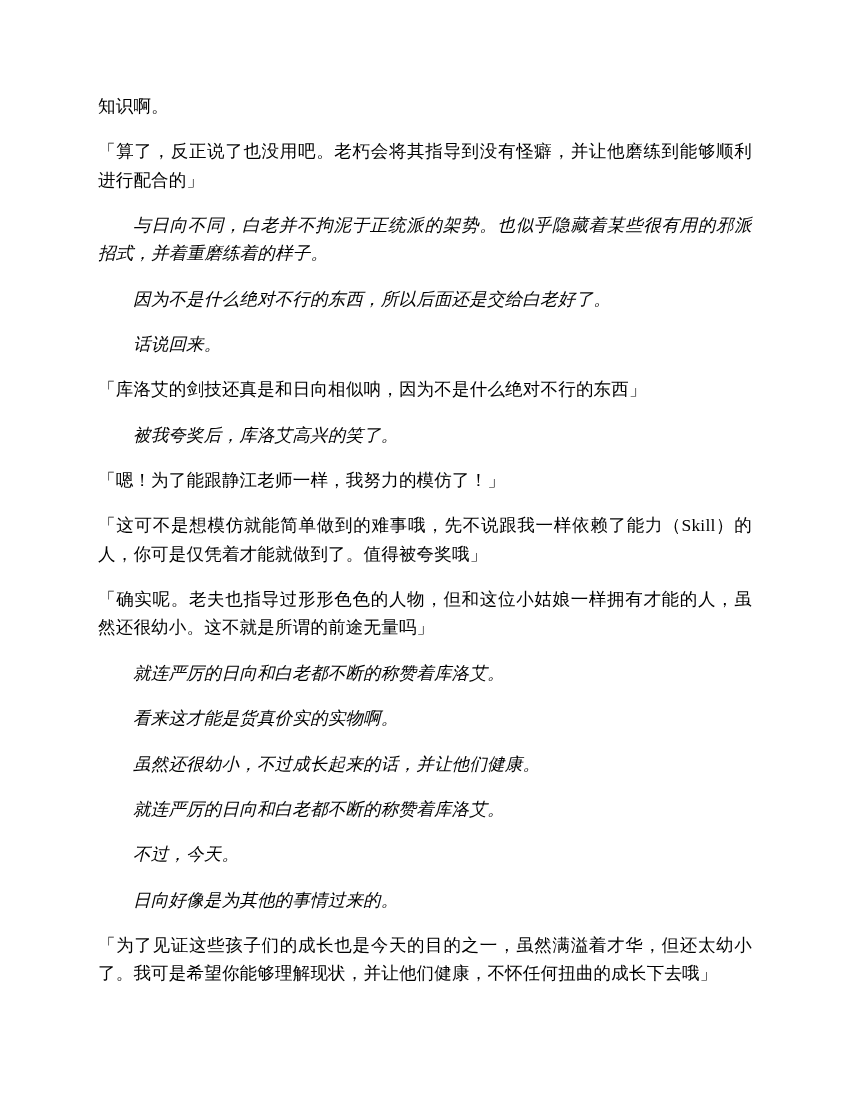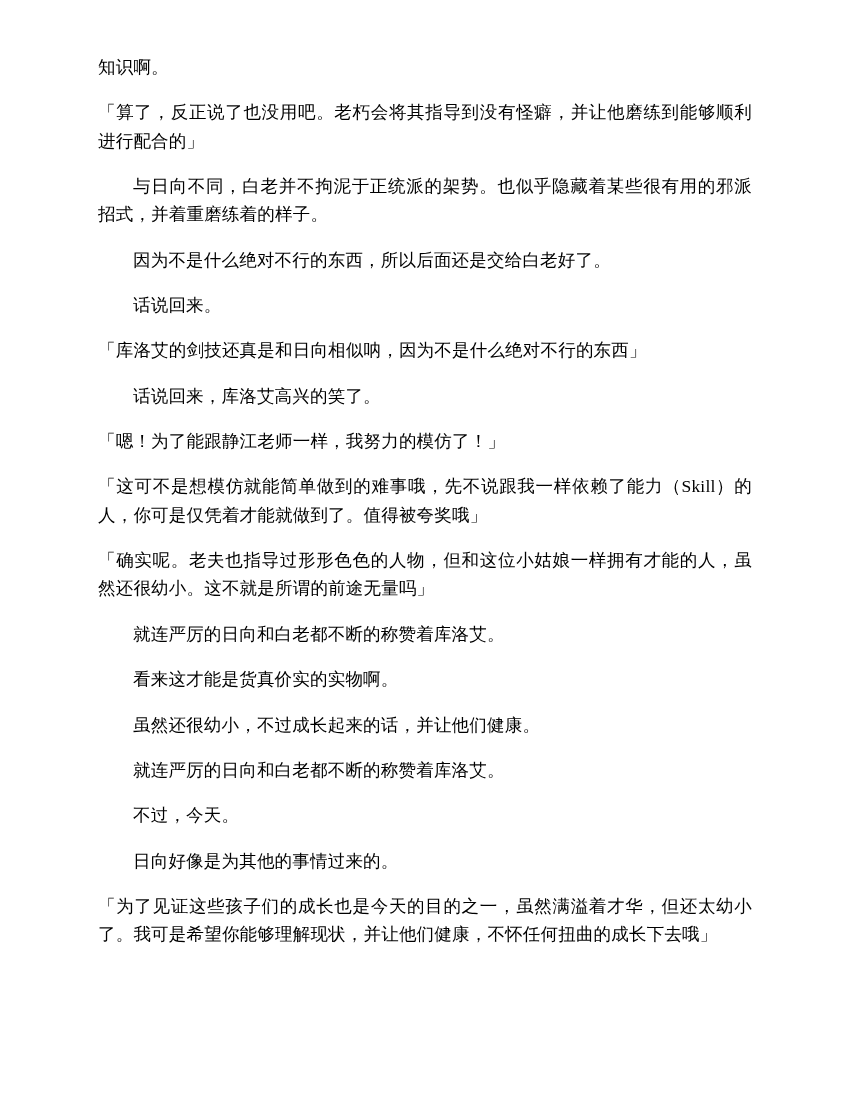--- a/index.html
+++ b/index.html
@@ -11,56 +11,57 @@
     width: 850px;
     height: 1100px;
     font-family: "Liberation Serif", "DejaVu Serif", serif;
     color: #000000;
   }
   .page {
     position: relative;
     width: 850px;
     height: 1100px;
     box-sizing: border-box;
-    padding: 53px 98px 40px 98px;
+    padding: 92px 98px 40px 98px;
     background: #ffffff;
   }
   .doc-body {
     font-size: 17.5px;
     line-height: 1.62;
     letter-spacing: 0.2px;
     text-align: justify;
     text-justify: inter-ideograph;
   }
   p.para {
     margin: 0 0 17px 0;
   }
   p.indent {
     text-indent: 2em;
+    font-style: italic;
   }
   p.quote {
     text-indent: 0;
   }
   p.last {
     margin-bottom: 16px;
   }
 </style>
 </head>
 <body>
 
 <div class="page">
   <div class="doc-body">
 
     <p class="para quote">知识啊。</p>
     <p class="para quote">「算了，反正说了也没用吧。老朽会将其指导到没有怪癖，并让他磨练到能够顺利进行配合的」</p>
     <p class="para indent">与日向不同，白老并不拘泥于正统派的架势。也似乎隐藏着某些很有用的邪派招式，并着重磨练着的样子。</p>
     <p class="para indent">因为不是什么绝对不行的东西，所以后面还是交给白老好了。</p>
     <p class="para indent">话说回来。</p>
     <p class="para quote">「库洛艾的剑技还真是和日向相似呐，因为不是什么绝对不行的东西」</p>
-    <p class="para indent">话说回来，库洛艾高兴的笑了。</p>
+    <p class="para indent">被我夸奖后，库洛艾高兴的笑了。</p>
     <p class="para quote">「嗯！为了能跟静江老师一样，我努力的模仿了！」</p>
     <p class="para quote">「这可不是想模仿就能简单做到的难事哦，先不说跟我一样依赖了能力（Skill）的人，你可是仅凭着才能就做到了。值得被夸奖哦」</p>
     <p class="para quote">「确实呢。老夫也指导过形形色色的人物，但和这位小姑娘一样拥有才能的人，虽然还很幼小。这不就是所谓的前途无量吗」</p>
     <p class="para indent">就连严厉的日向和白老都不断的称赞着库洛艾。</p>
     <p class="para indent">看来这才能是货真价实的实物啊。</p>
     <p class="para indent">虽然还很幼小，不过成长起来的话，并让他们健康。</p>
     <p class="para indent">就连严厉的日向和白老都不断的称赞着库洛艾。</p>
     <p class="para indent">不过，今天。</p>
     <p class="para indent">日向好像是为其他的事情过来的。</p>
     <p class="para quote last">「为了见证这些孩子们的成长也是今天的目的之一，虽然满溢着才华，但还太幼小了。我可是希望你能够理解现状，并让他们健康，不怀任何扭曲的成长下去哦」</p>

